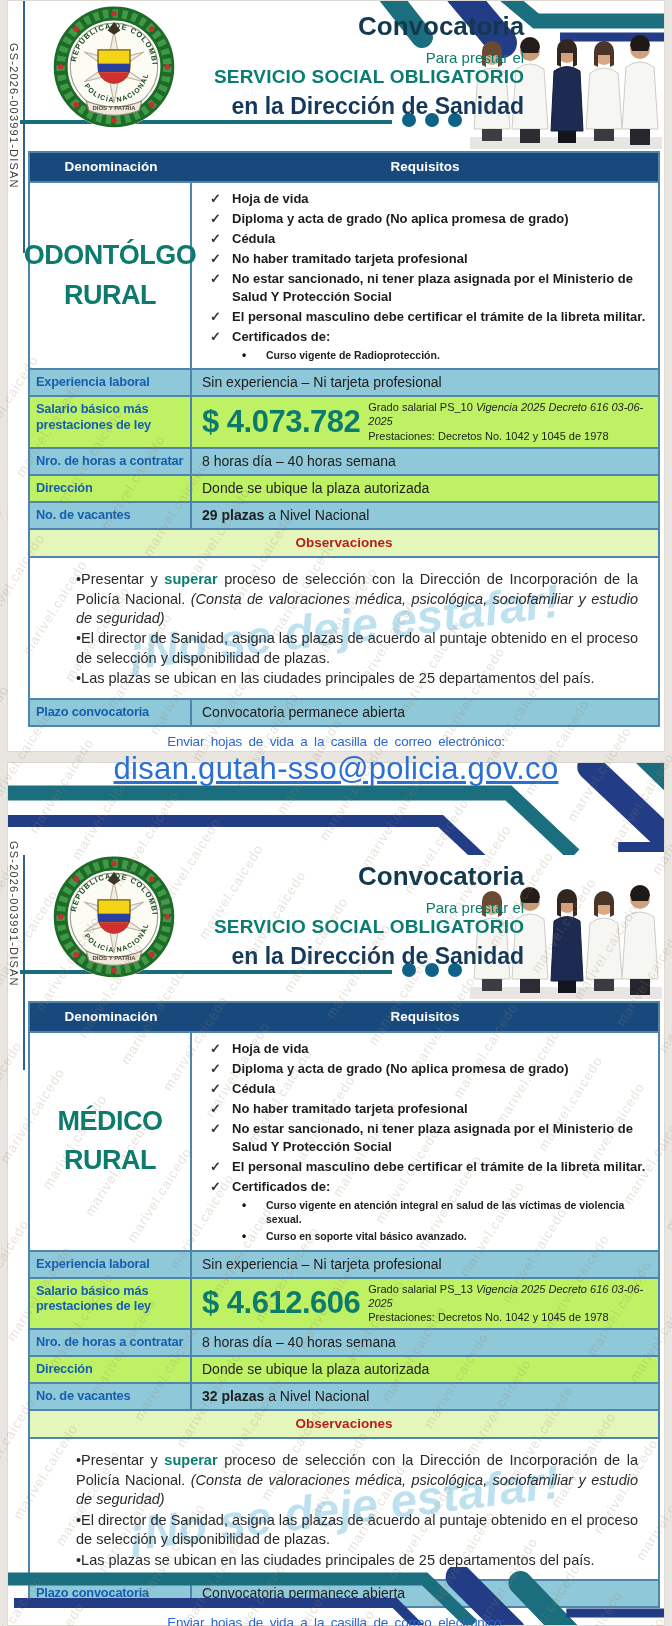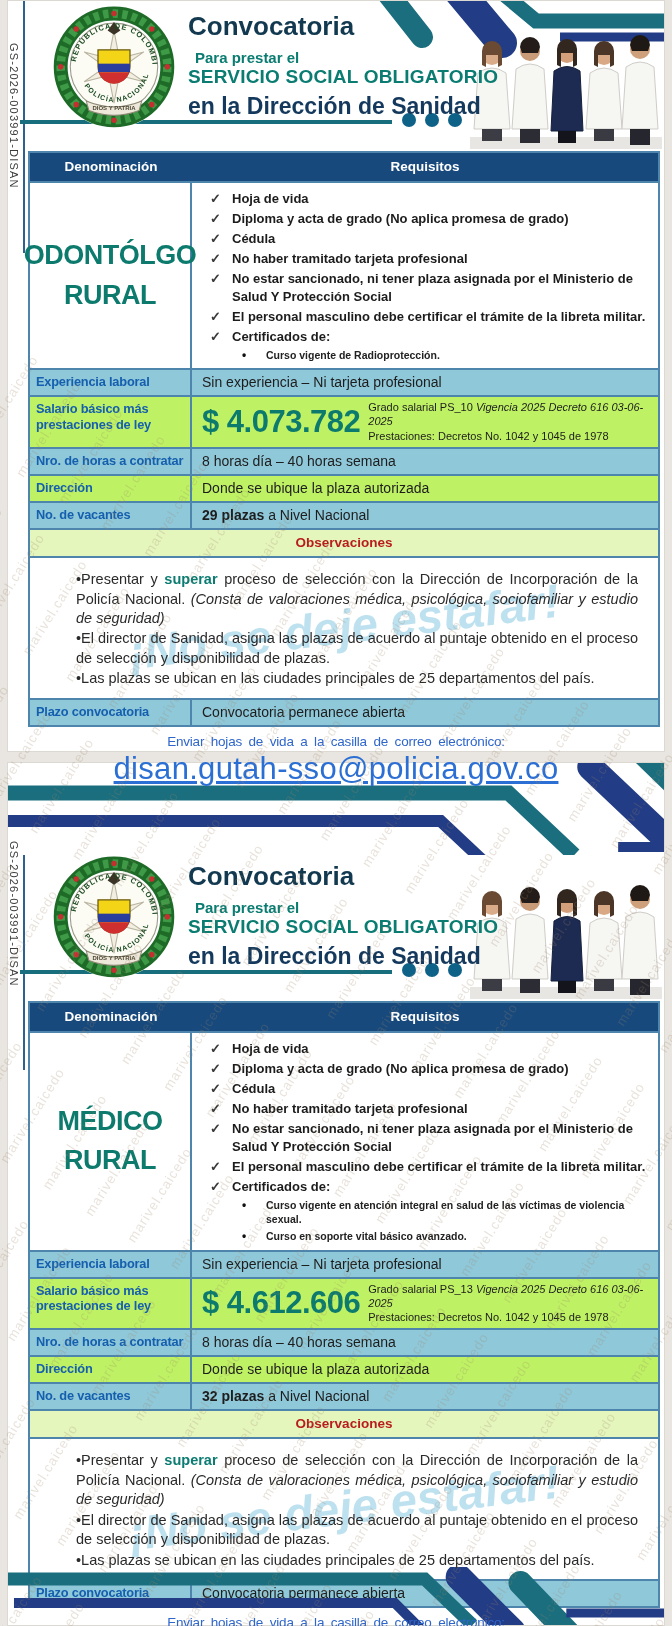--- a/index.html
+++ b/index.html
@@ -19,23 +19,23 @@
 
   .doc-id { position:absolute; left:0px; top:42px; writing-mode:vertical-rl; text-orientation:mixed;
             font-size:11px; color:#3c3c3c; letter-spacing:1.2px; z-index:5; }
   .vline { position:absolute; left:15px; width:2px; background:#2f618f; }
   .flyer-1 .vline { top:0; height:252px; }
   .flyer-2 .vline { top:92px; height:215px; }
 
   
   .hdr { position:relative; height:148px; }
   .crest { position:absolute; left:42px; top:4px; width:128px; height:128px; z-index:2; }
-  .titles { position:absolute; left:180px; top:10px; z-index:2; }
+  .titles { position:absolute; left:206px; top:10px; z-index:2;text-align:right; }
   .t-main { font-size:26px; font-weight:bold; color:#12394f; }
-  .t-lead { font-size:15px; font-weight:bold; color:#0a7c71; margin:7px 0 0 7px; }
+  .t-lead { font-size:15px; font-weight:normal; color:#0a7c71; margin:7px 0 0 7px; }
   .t-prog { font-size:19px; font-weight:bold; color:#0a7c71; letter-spacing:.2px; }
   .t-org  { font-size:23px; font-weight:bold; color:#14395c; margin-top:5px; }
   .rule { position:absolute; left:12px; top:119px; width:372px; height:4px; background:#196e7e; }
   .dots { position:absolute; left:394px; top:112px; display:flex; gap:9px; }
   .dot  { width:14px; height:14px; border-radius:50%; background:#0e6287; }
   .photo { position:absolute; right:2px; top:28px; width:192px; height:120px; z-index:1; }
   .flyer-2 .hdr { margin-top:-4px; }
 
   .top-swoosh { position:absolute; top:0; right:0; width:300px; height:70px; }
   .banner-swoosh { display:block; width:100%; height:92px; }

